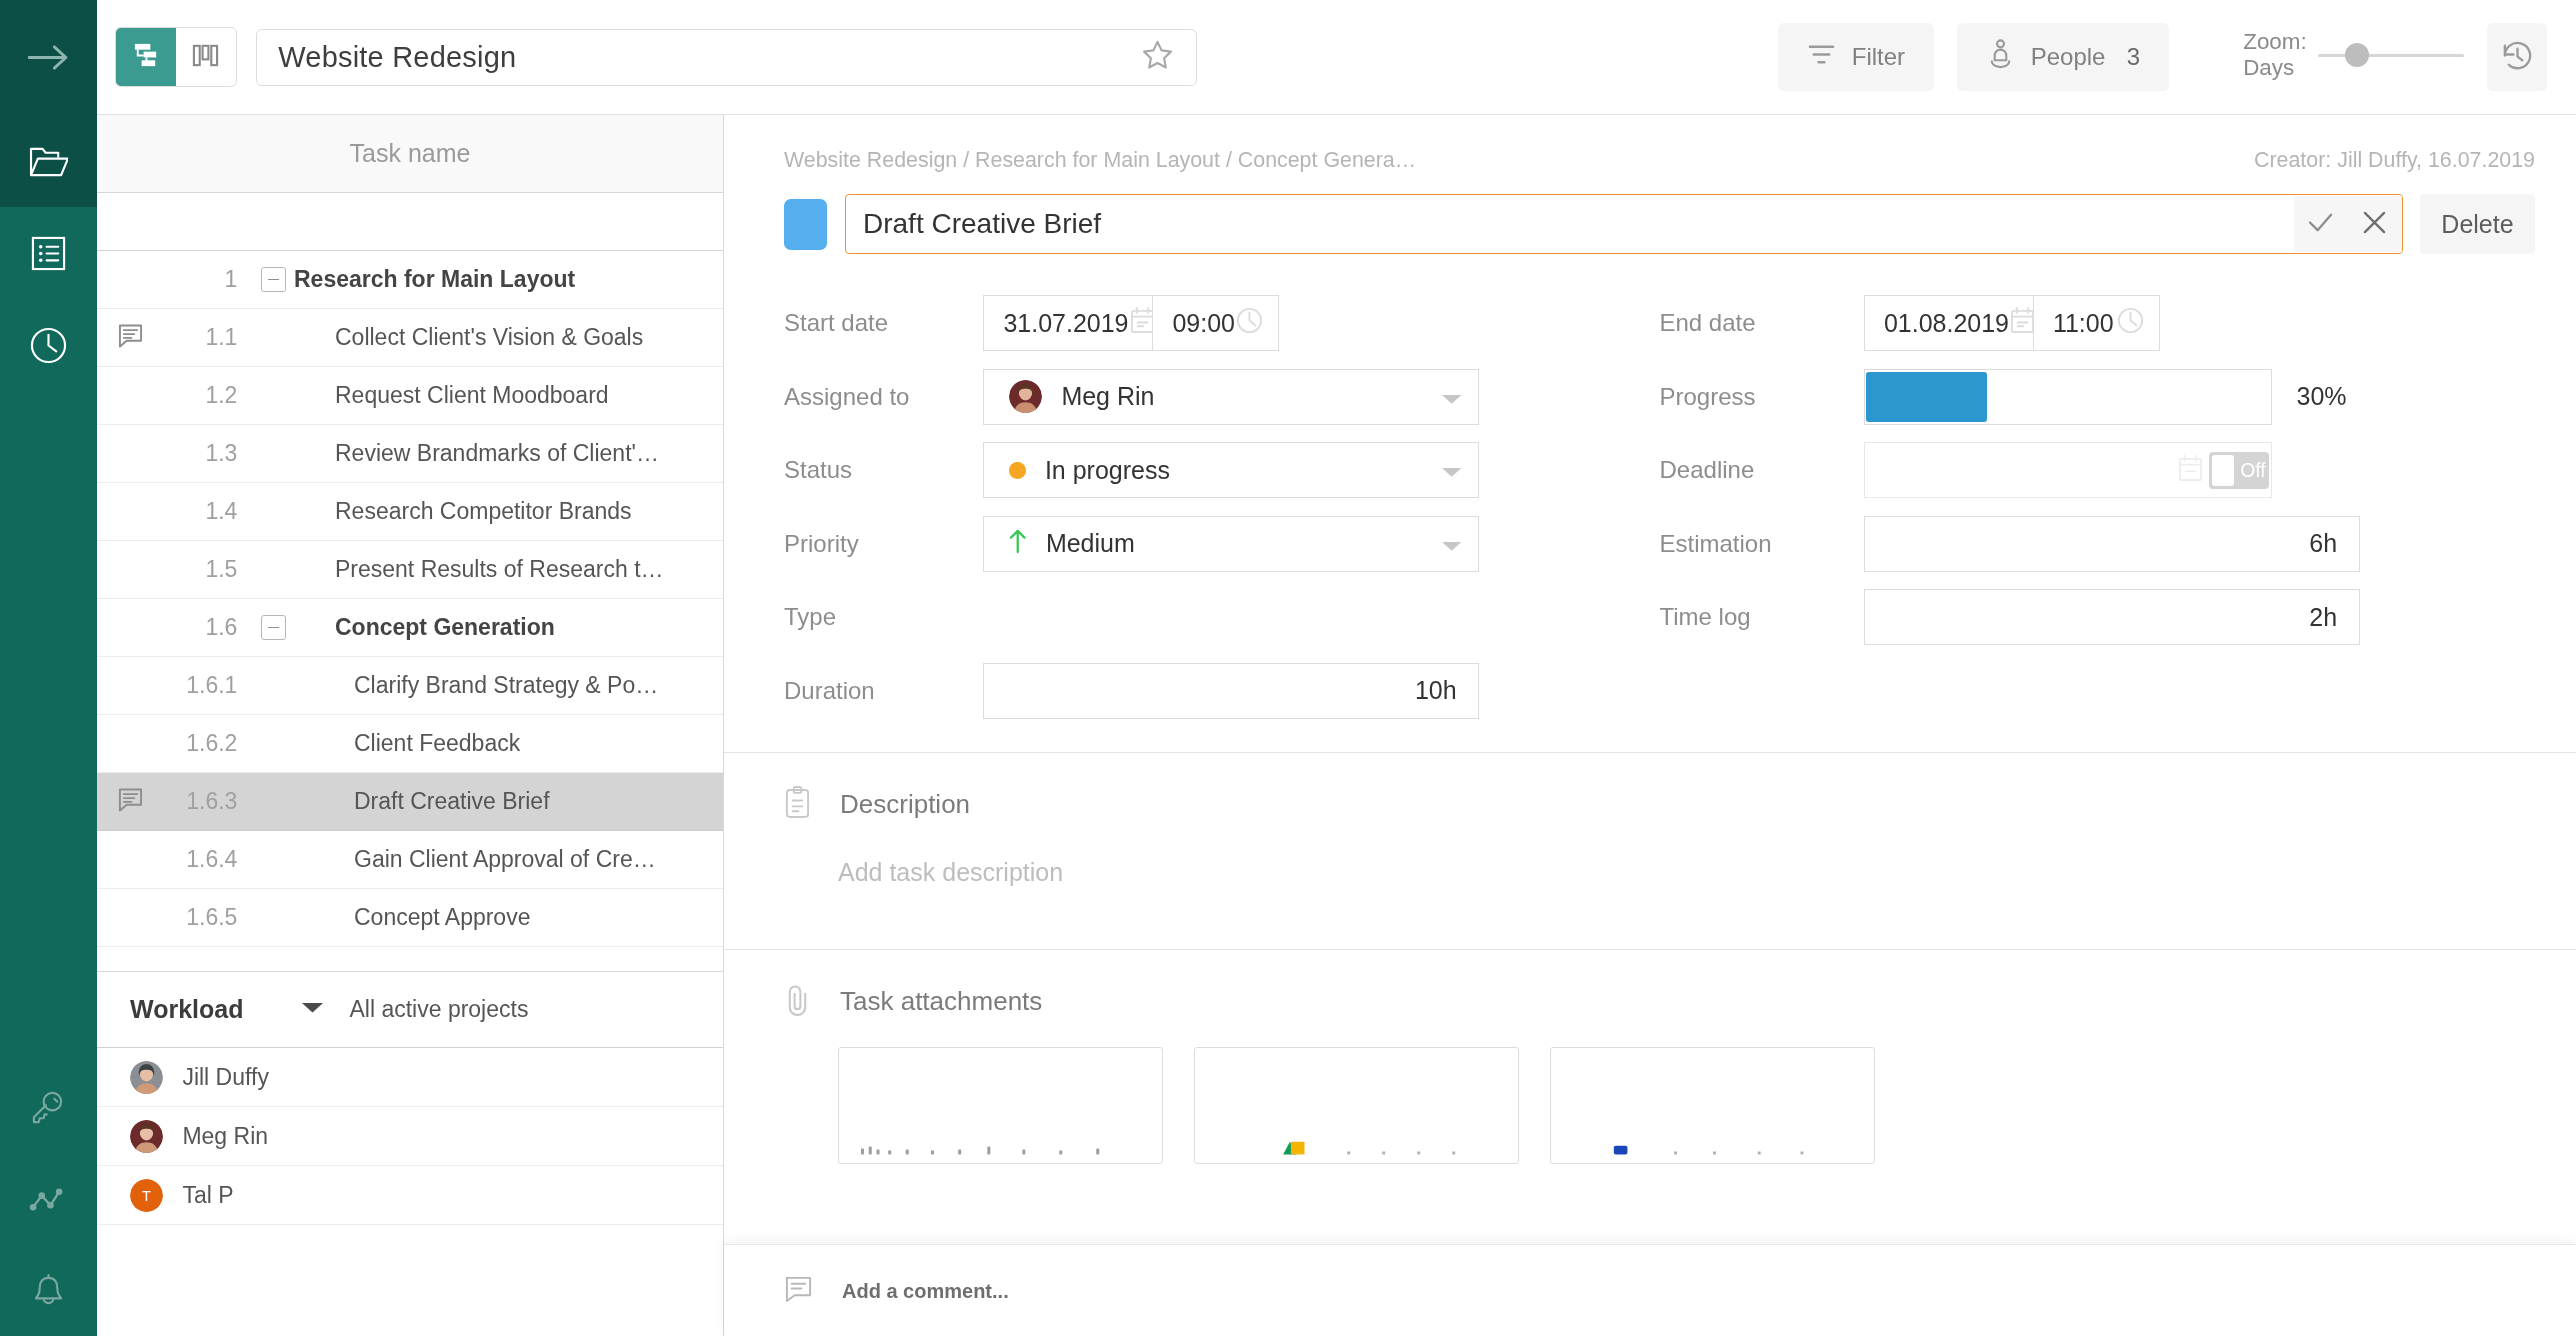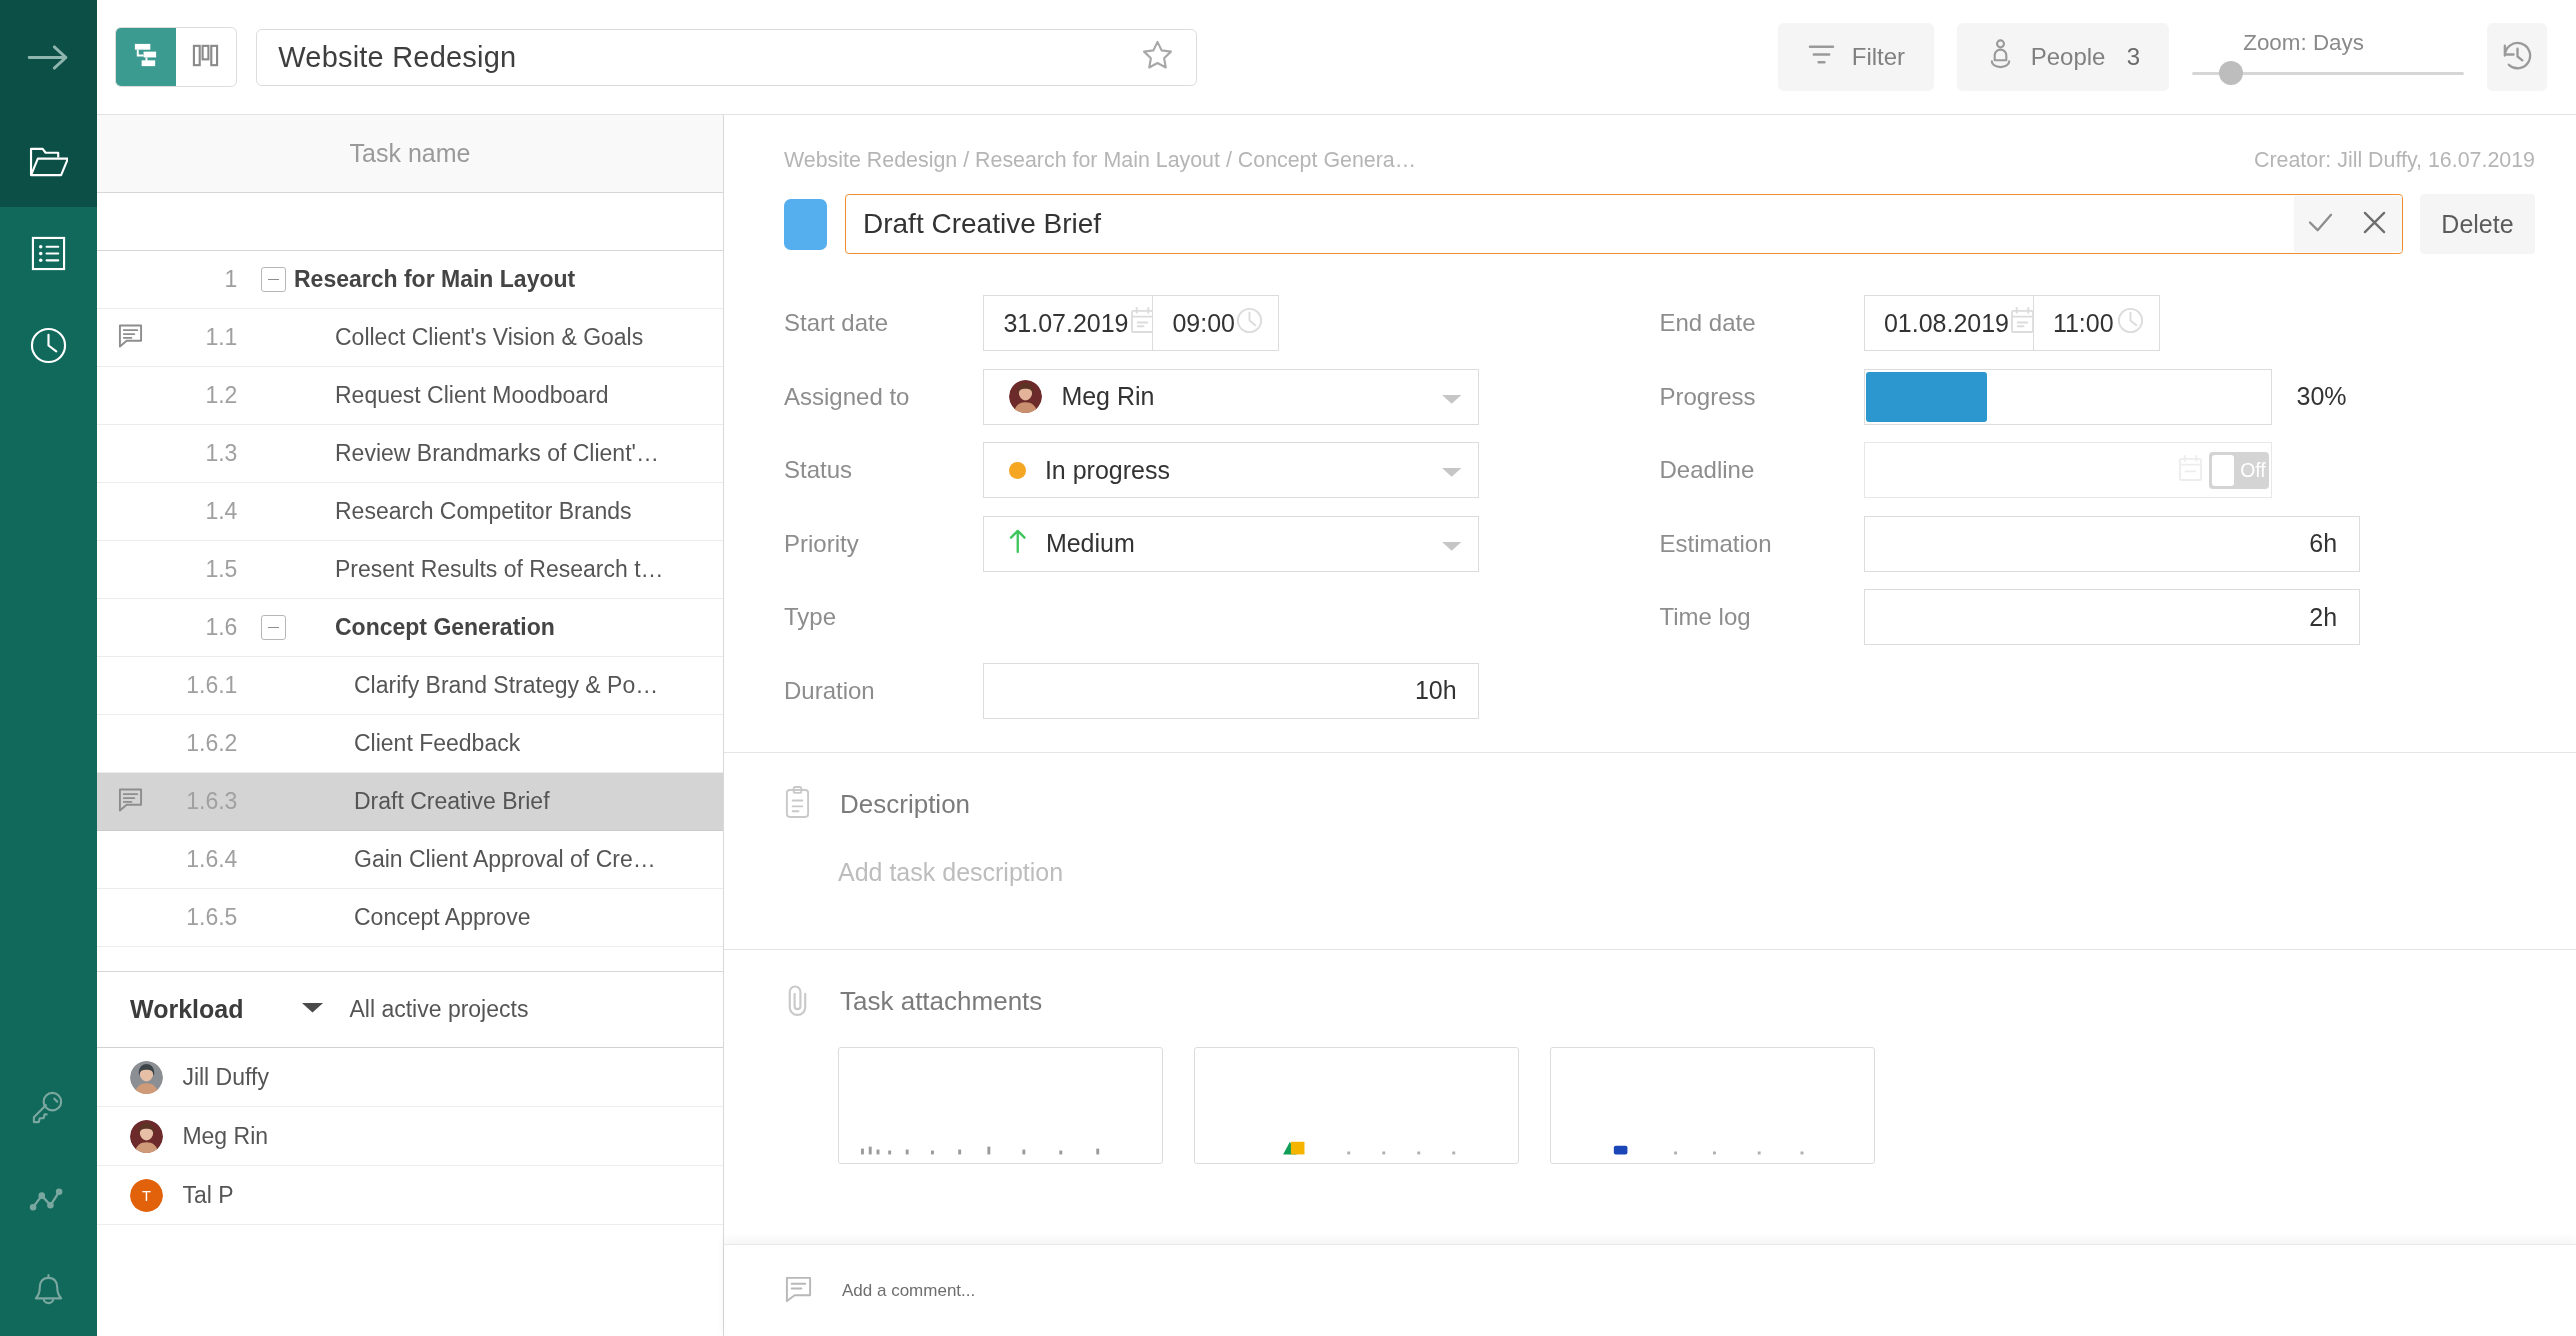--- a/index.html
+++ b/index.html
@@ -64,21 +64,21 @@
     margin-left: auto; display: flex; align-items: center; gap: 23px;
     padding-right: 5.8px;
   }
   .tb-btn {
     height: 68px; background: #f5f5f5; border-radius: 5.8px;
     display: flex; align-items: center; gap: 15.6px; padding: 0 29px;
     font-size: 24px; color: #808080; cursor: pointer;
   }
   .tb-btn .cnt { color: #6a6a6a; margin-left: 5.8px; }
   .zoomwrap {
-    width: 272px; display: flex; flex-direction: column;
+    width: 272px; display: flex; flex-direction: row;
     align-items: center; gap: 9.7px; padding-bottom: 3.9px;
   }
   .zoomlabel { font-size: 22.4px; color: #8a8a8a; align-self:flex-start; margin-left:51px;}
   .slider { position: relative; width: 272px; height: 13.6px; }
   .slider .track {
     position: absolute; left:0; top: 5.8px; width: 100%; height: 2.9px; background: #d6d6d6; border-radius:1.9px;
   }
   .slider .knob {
     position: absolute; left: 27px; top: 0; width: 24px; height: 24px;
     margin-top:-4.9px; border-radius: 50%; background: #bdbdbd; cursor: pointer;
@@ -236,21 +236,21 @@
     width: 325px; height: 117px; border: 1px solid #dcdcdc; border-radius: 2.9px;
     background: #fff; position: relative; overflow: hidden;
   }
   .attach-thumb { position:absolute; left:50%; transform: translateX(-50%); bottom: 7.8px; }
   .comment-bar {
     position: absolute; left: 0; right: 0; bottom: 0; height: 93px;
     background: #fff; border-top: 1px solid #e9e9e9;
     display: flex; align-items: center; gap: 29px; padding-left: 60px;
     box-shadow: 0 -3.9px 9.7px rgba(0,0,0,.05);
   }
-  .comment-text { font-size: 17px; color: #6e6e6e; }
+  .comment-text { font-size: 20px; color: #6e6e6e; font-weight: bold; }
 </style>
 </head>
 <body>
 
 <div class="app">
 
   <div class="rail">
     <div class="rail-top">
       <span>
         <svg width="43" height="29" viewBox="0 0 44 30" fill="none">

